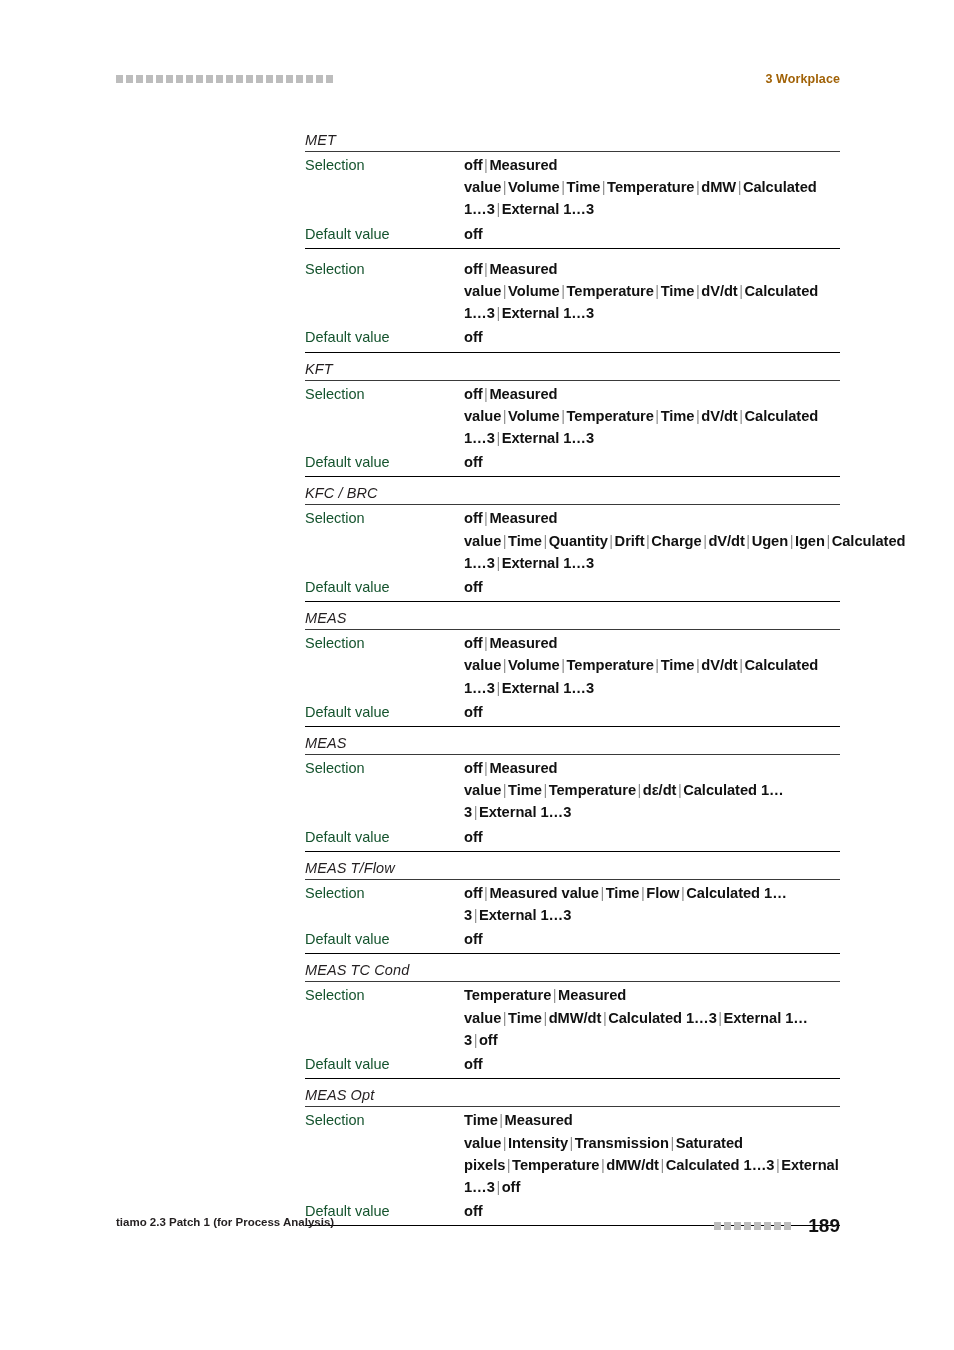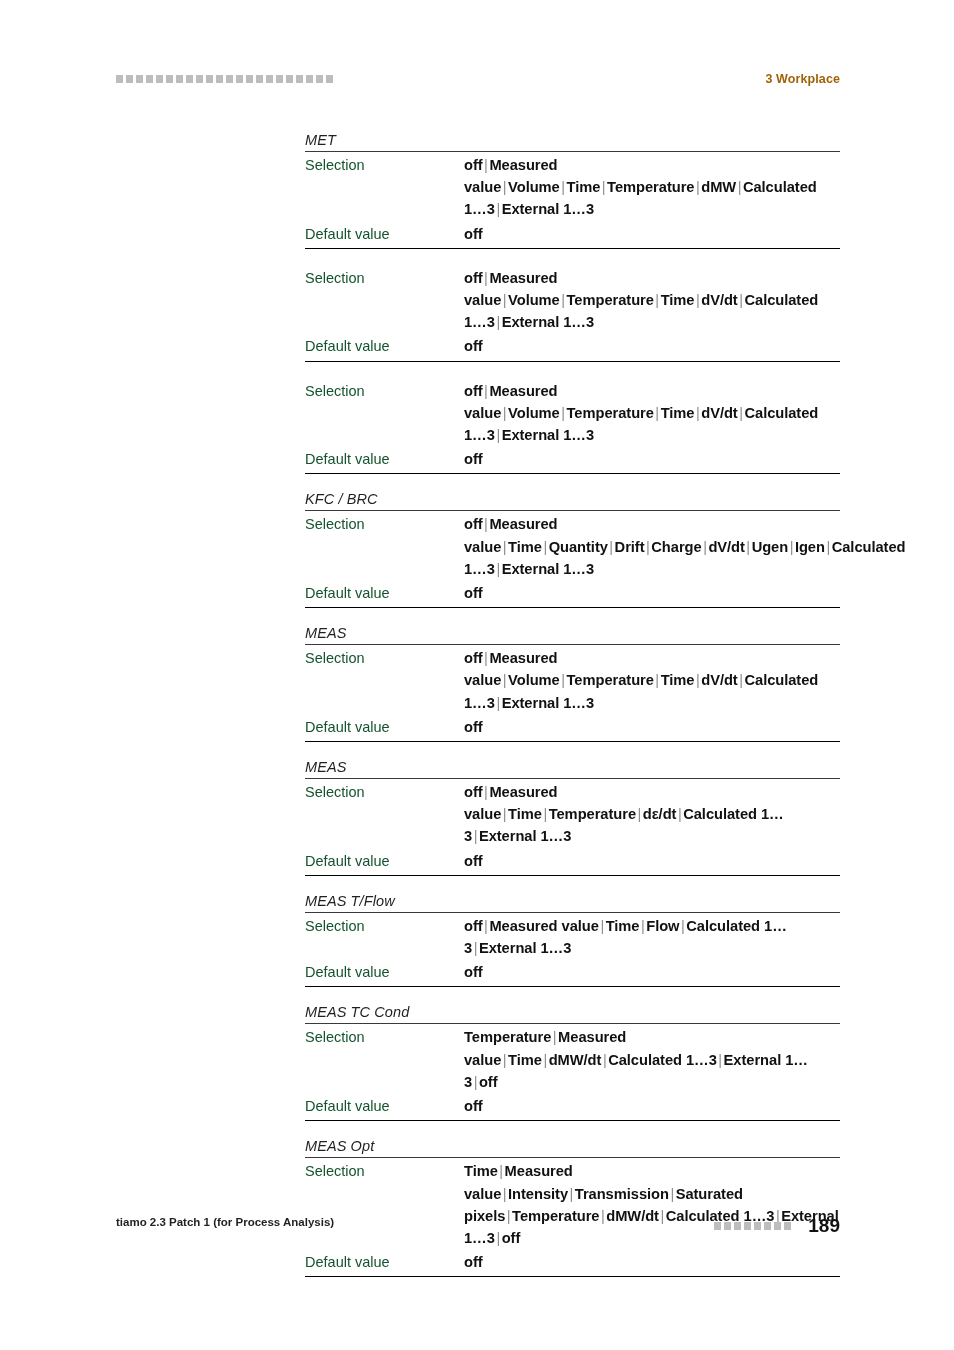--- a/index.html
+++ b/index.html
@@ -47,21 +47,21 @@
   }
 
   
   .content {
     position: absolute;
     left: 305px;
     top: 131px;
     width: 535px;
   }
   .spec-block {
-    margin-bottom: 16px;
+    margin-bottom: 7px;
   }
   .spec-block:last-child { margin-bottom: 0; }
 
   .block-title {
     font-size: 14.5px;
     font-style: italic;
     color: #231f20;
     line-height: 19px;
     padding-bottom: 1px;
     border-bottom: 1px solid #3a3a3a;
@@ -180,20 +180,21 @@
           <div class="spec-label">Selection</div>
           <div class="spec-value"><span>off</span><span class="sep">|</span><span>Measured value</span><span class="sep">|</span><span>Volume</span><span class="sep">|</span><span>Temperature</span><span class="sep">|</span><span>Time</span><span class="sep">|</span><span>dV/dt</span><span class="sep">|</span><span>Calculated 1…3</span><span class="sep">|</span><span>External 1…3</span></div>
         </div>
         <div class="spec-row row-default">
           <div class="spec-label">Default value</div>
           <div class="spec-value">off</div>
         </div>
       </div>
     </div>
     <div class="spec-block">
+      <div class="block-title">KFT</div>
       <div class="spec-rows">
         <div class="spec-row row-selection">
           <div class="spec-label">Selection</div>
           <div class="spec-value"><span>off</span><span class="sep">|</span><span>Measured value</span><span class="sep">|</span><span>Volume</span><span class="sep">|</span><span>Temperature</span><span class="sep">|</span><span>Time</span><span class="sep">|</span><span>dV/dt</span><span class="sep">|</span><span>Calculated 1…3</span><span class="sep">|</span><span>External 1…3</span></div>
         </div>
         <div class="spec-row row-default">
           <div class="spec-label">Default value</div>
           <div class="spec-value">off</div>
         </div>
       </div>

